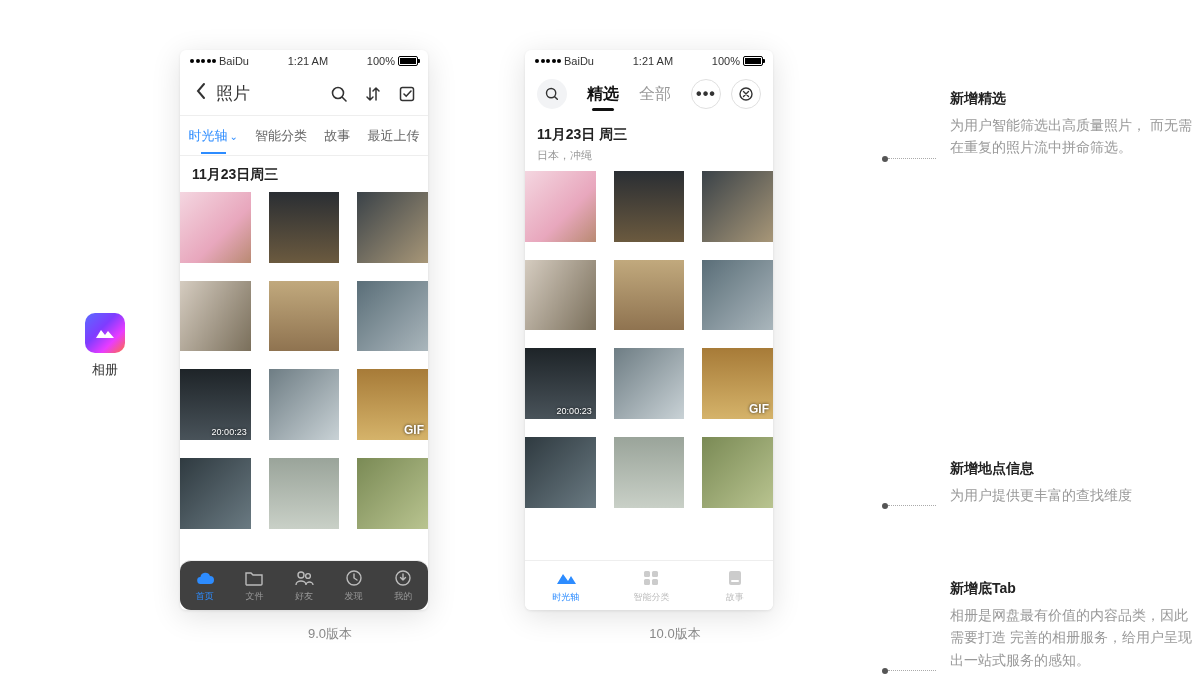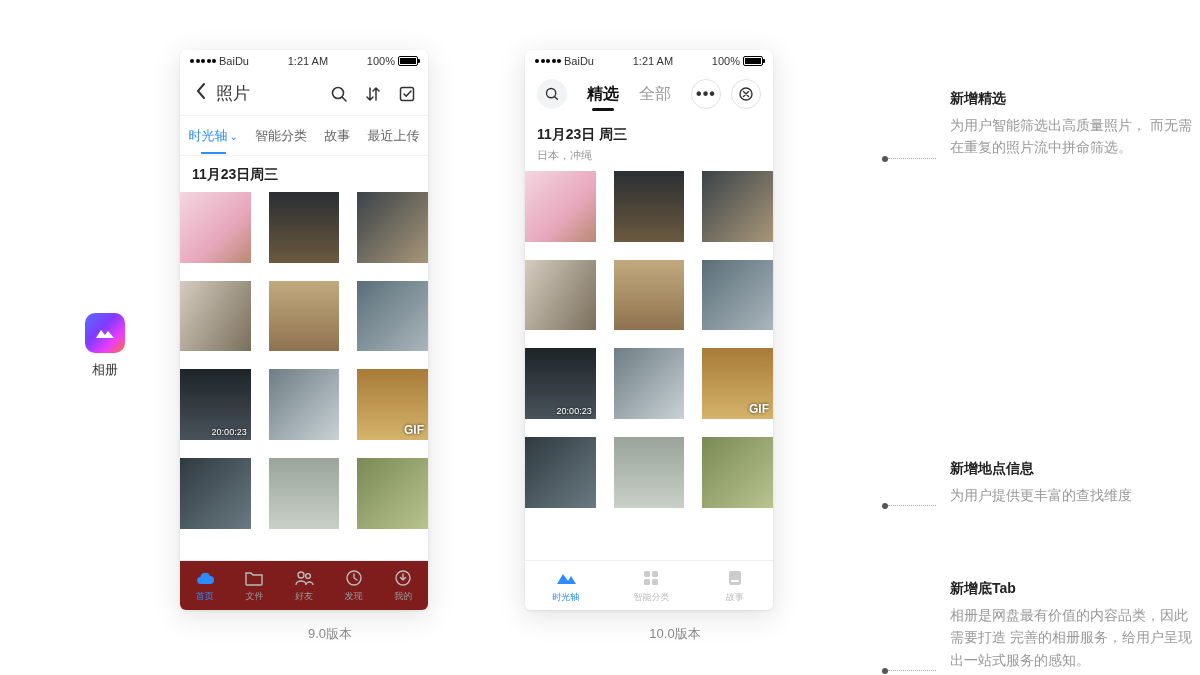--- a/index.html
+++ b/index.html
@@ -96,21 +96,21 @@
   .section-head .sub{font-size:11px;color:#999;margin-top:4px;}
 
   
   .grid{display:grid;gap:18px;}
   .grid.c3{grid-template-columns:repeat(3,1fr);}
   .cell{aspect-ratio:1/1;position:relative;overflow:hidden;}
   .cell .overlay-time{position:absolute;right:4px;bottom:3px;font-size:9px;color:#fff;text-shadow:0 0 3px rgba(0,0,0,0.8);}
   .cell .overlay-gif{position:absolute;right:4px;bottom:3px;font-size:12px;color:#fff;font-weight:700;text-shadow:0 0 3px rgba(0,0,0,0.8);}
 
   
-  .tabbar{height:50px;border-top:1px solid #eee;display:flex;align-items:center;justify-content:space-around;background:#7f1d1d;}
+  .tabbar{height:50px;border-top:1px solid #eee;display:flex;align-items:center;justify-content:space-around;background:#404040;border-radius:11px;}
   .tabbar .tb{display:flex;flex-direction:column;align-items:center;gap:2px;font-size:9px;color:#999;}
   .tabbar .tb.active{color:#2d8cff;}
   .tabbar .tb .ti{width:20px;height:20px;display:flex;align-items:center;justify-content:center;}
 
   
   .nav10{
     height:44px;display:flex;align-items:center;justify-content:space-between;padding:0 12px;
   }
   .circ{width:30px;height:30px;border-radius:50%;background:#f2f3f5;display:flex;align-items:center;justify-content:center;}
   .nav10-center{display:flex;align-items:center;gap:20px;}

